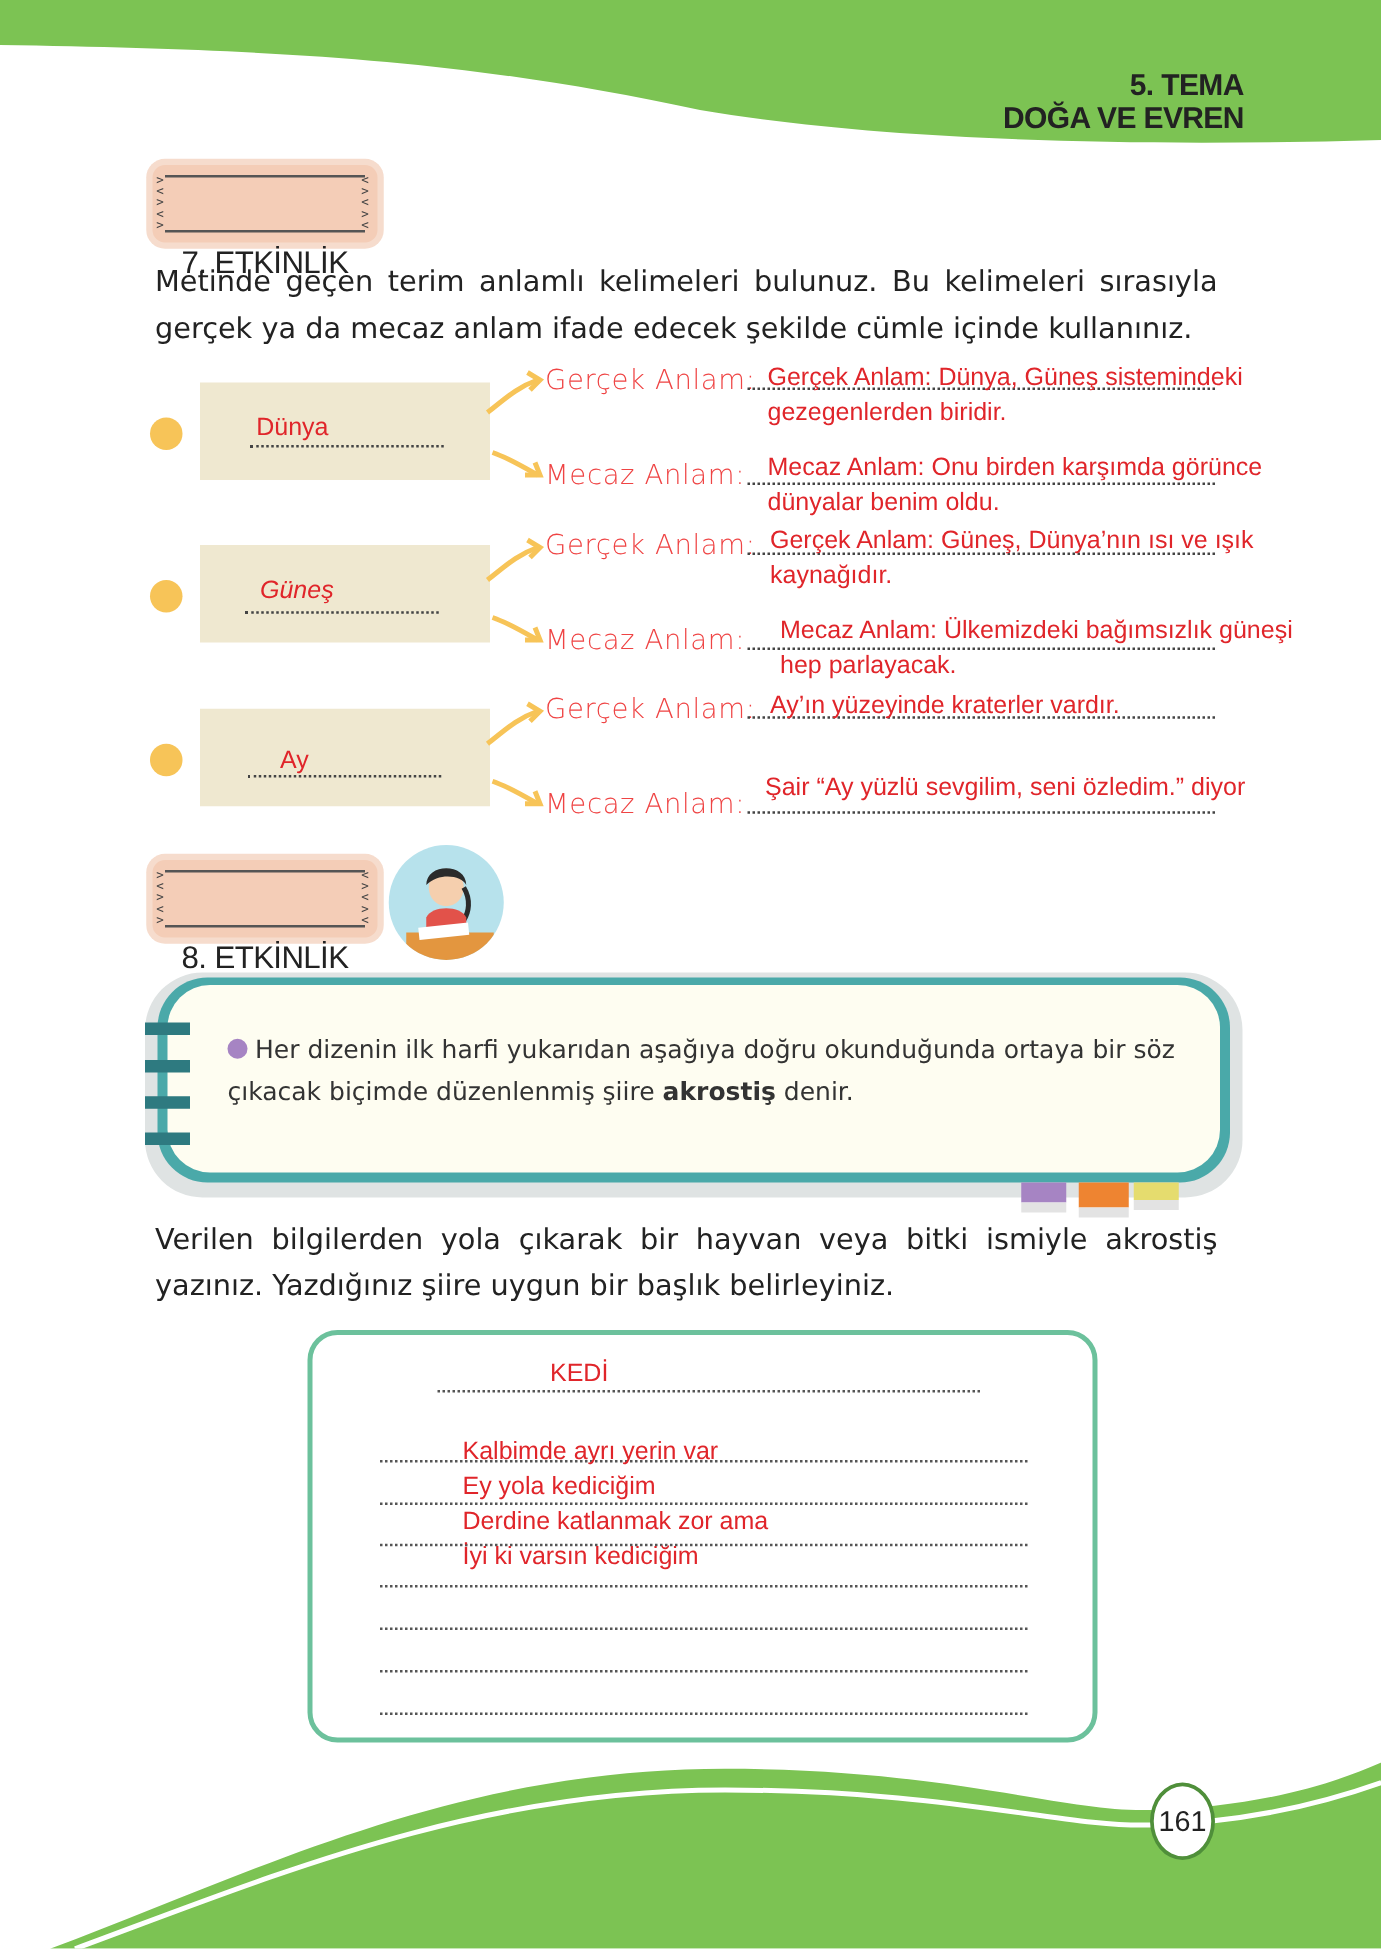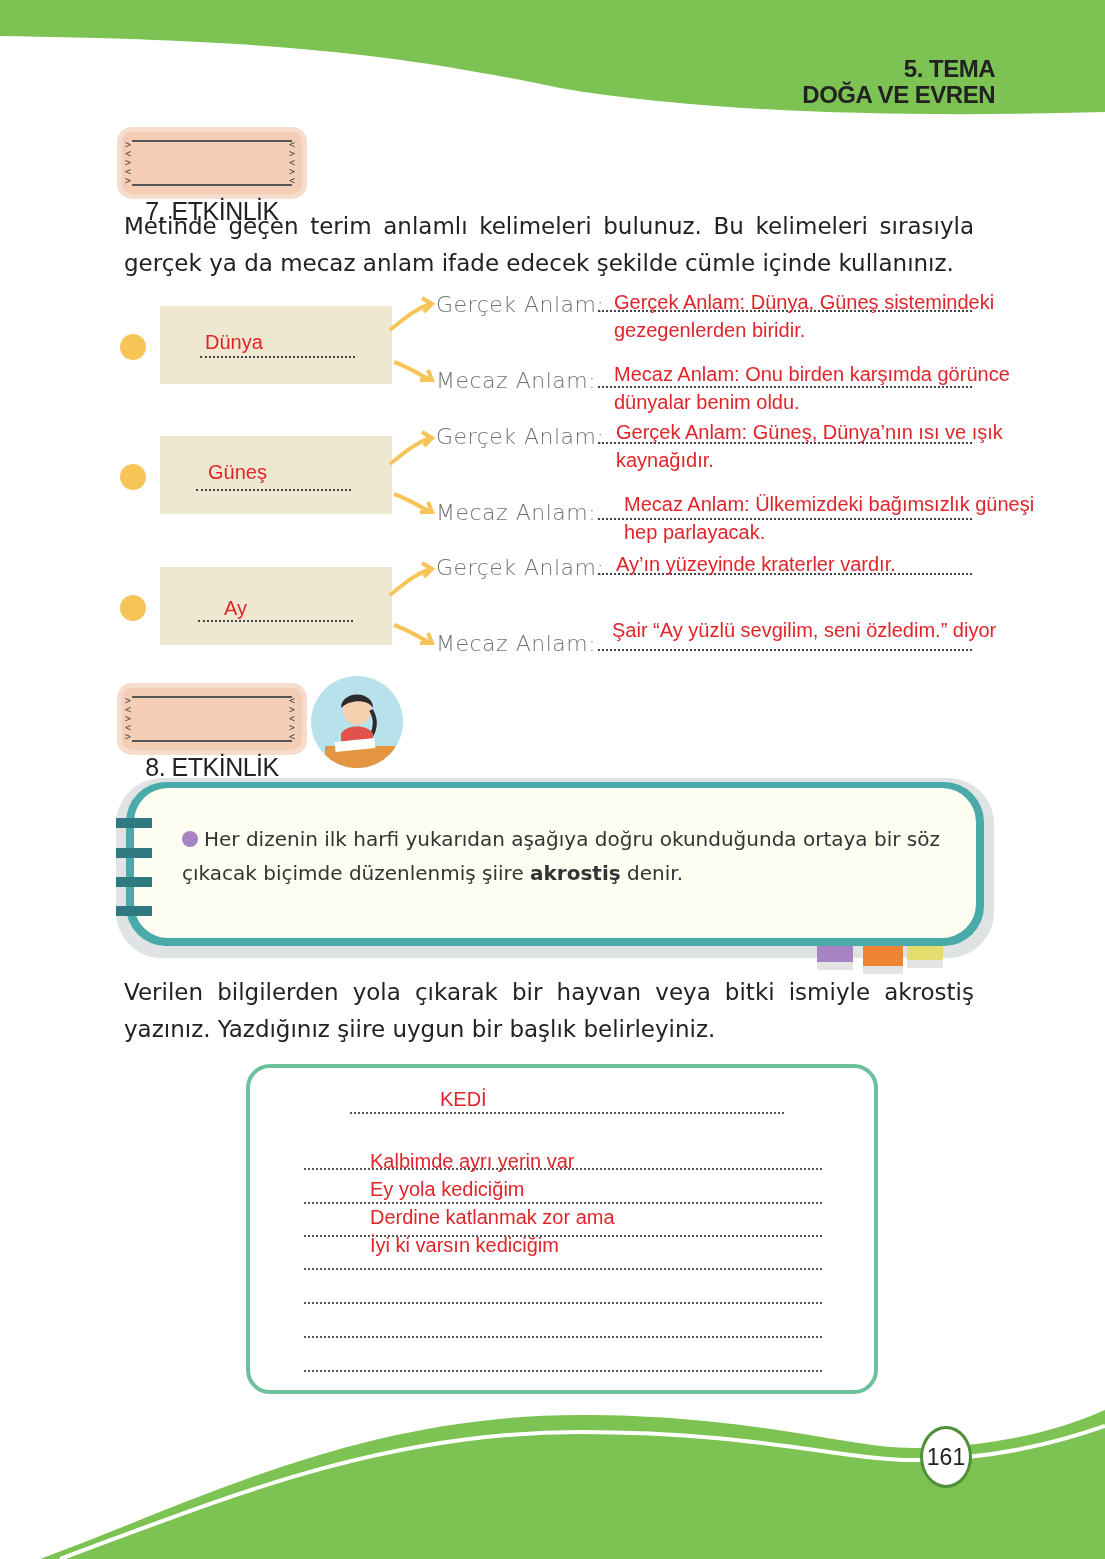--- a/index.html
+++ b/index.html
@@ -11,21 +11,21 @@
   .theme{right:110px;top:56px;text-align:right;font-family:"Liberation Sans",sans-serif;font-size:24px;line-height:26px;color:#222;letter-spacing:-0.5px;font-weight:bold;}
   .ribbon{background:#f4cdb7;border-radius:10px;box-shadow:0 0 0 5px #f6dccd;}
   .ribbon-inner{position:absolute;left:10px;right:10px;top:8px;bottom:8px;border-top:2px solid #555;border-bottom:2px solid #555;}
   .ribbon-label{position:absolute;left:0;right:0;top:50%;transform:translateY(-50%);text-align:center;font-family:"Liberation Sans",sans-serif;font-size:25px;letter-spacing:-0.5px;color:#222;margin-top:48px;}
   .zig{position:absolute;top:8px;bottom:8px;width:10px;font-family:"DejaVu Sans Mono",monospace;font-size:10px;line-height:9px;color:#444;}
   .para{font-family:"DejaVu Sans",sans-serif;font-size:23px;line-height:37px;color:#222;text-align:justify;}
   .dot{width:26px;height:26px;border-radius:50%;background:#f7c458;}
   .tape{background:#efe8d0;}
   .word-red{color:#e0252a;font-family:"Liberation Sans",sans-serif;font-size:20px;}
   .dotline{border-bottom:2px dotted #444;}
-  .label-anlam{font-family:"DejaVu Sans",sans-serif;font-size:22px;color:#737373;font-weight:300;letter-spacing:0.5px;}
+  .label-anlam{font-family:"DejaVu Sans",sans-serif;font-size:22px;color:#ef4444;font-weight:300;letter-spacing:0.5px;}
   .answer{color:#e0252a;font-family:"Liberation Sans",sans-serif;font-size:20px;line-height:28px;}
   .arrow{position:absolute;}
   .info-outer{background:#dfe3e3;border-radius:46px;}
   .info-teal{position:absolute;background:#4aa9a9;border-radius:40px;}
   .info-inner{position:absolute;background:#fefdf1;border-radius:34px;}
   .tab{position:absolute;width:36px;height:10px;background:#2e7a80;}
   .info-text{font-family:"DejaVu Sans",sans-serif;font-size:20px;line-height:34px;color:#333;}
   .bullet{display:inline-block;width:16px;height:16px;border-radius:50%;background:#a684c3;margin-right:6px;vertical-align:-1px;}
   .sticky{position:absolute;width:36px;}
   .poem-box{border:4px solid #6cc19c;border-radius:24px;background:#fff;}
@@ -70,21 +70,21 @@
   <div class="abs dotline" style="left:598px;top:310px;width:374px;"></div>
   <div class="abs answer" style="left:614px;top:288px;width:420px;">Gerçek Anlam: Dünya, Güneş sistemindeki gezegenlerden biridir.</div>
   <div class="abs label-anlam" style="left:436px;top:368px;">Mecaz Anlam:</div>
   <div class="abs dotline" style="left:598px;top:386px;width:374px;"></div>
   <div class="abs answer" style="left:614px;top:360px;width:420px;">Mecaz Anlam: Onu birden karşımda görünce dünyalar benim oldu.</div>
 </div>
 
 <div>
   <div class="abs dot" style="left:120px;top:464px;"></div>
   <div class="abs tape" style="left:160px;top:436px;width:232px;height:78px;"></div>
-  <div class="abs word-red" style="left:208px;top:461px;">Güneş</div>
+  <div class="abs word-red" style="left:208px;top:461px;font-style:italic;">Güneş</div>
   <div class="abs dotline" style="left:196px;top:489px;width:155px;"></div>
   <svg class="arrow" style="left:388px;top:422px;" width="50" height="100">
       <path d="M2,42 C15,32 25,22 42,16" stroke="#f7c458" stroke-width="4" fill="none"></path>
       <path d="M34,10 L44,16 L36,24" stroke="#f7c458" stroke-width="4" fill="none"></path>
       <path d="M6,72 C18,76 28,82 42,90" stroke="#f7c458" stroke-width="4" fill="none"></path>
       <path d="M32,90 L44,90 L40,80" stroke="#f7c458" stroke-width="4" fill="none"></path>
     </svg>
   <div class="abs label-anlam" style="left:436px;top:424px;">Gerçek Anlam:</div>
   <div class="abs dotline" style="left:598px;top:442px;width:374px;"></div>
   <div class="abs answer" style="left:616px;top:418px;width:420px;">Gerçek Anlam: Güneş, Dünya’nın ısı ve ışık kaynağıdır.</div>

